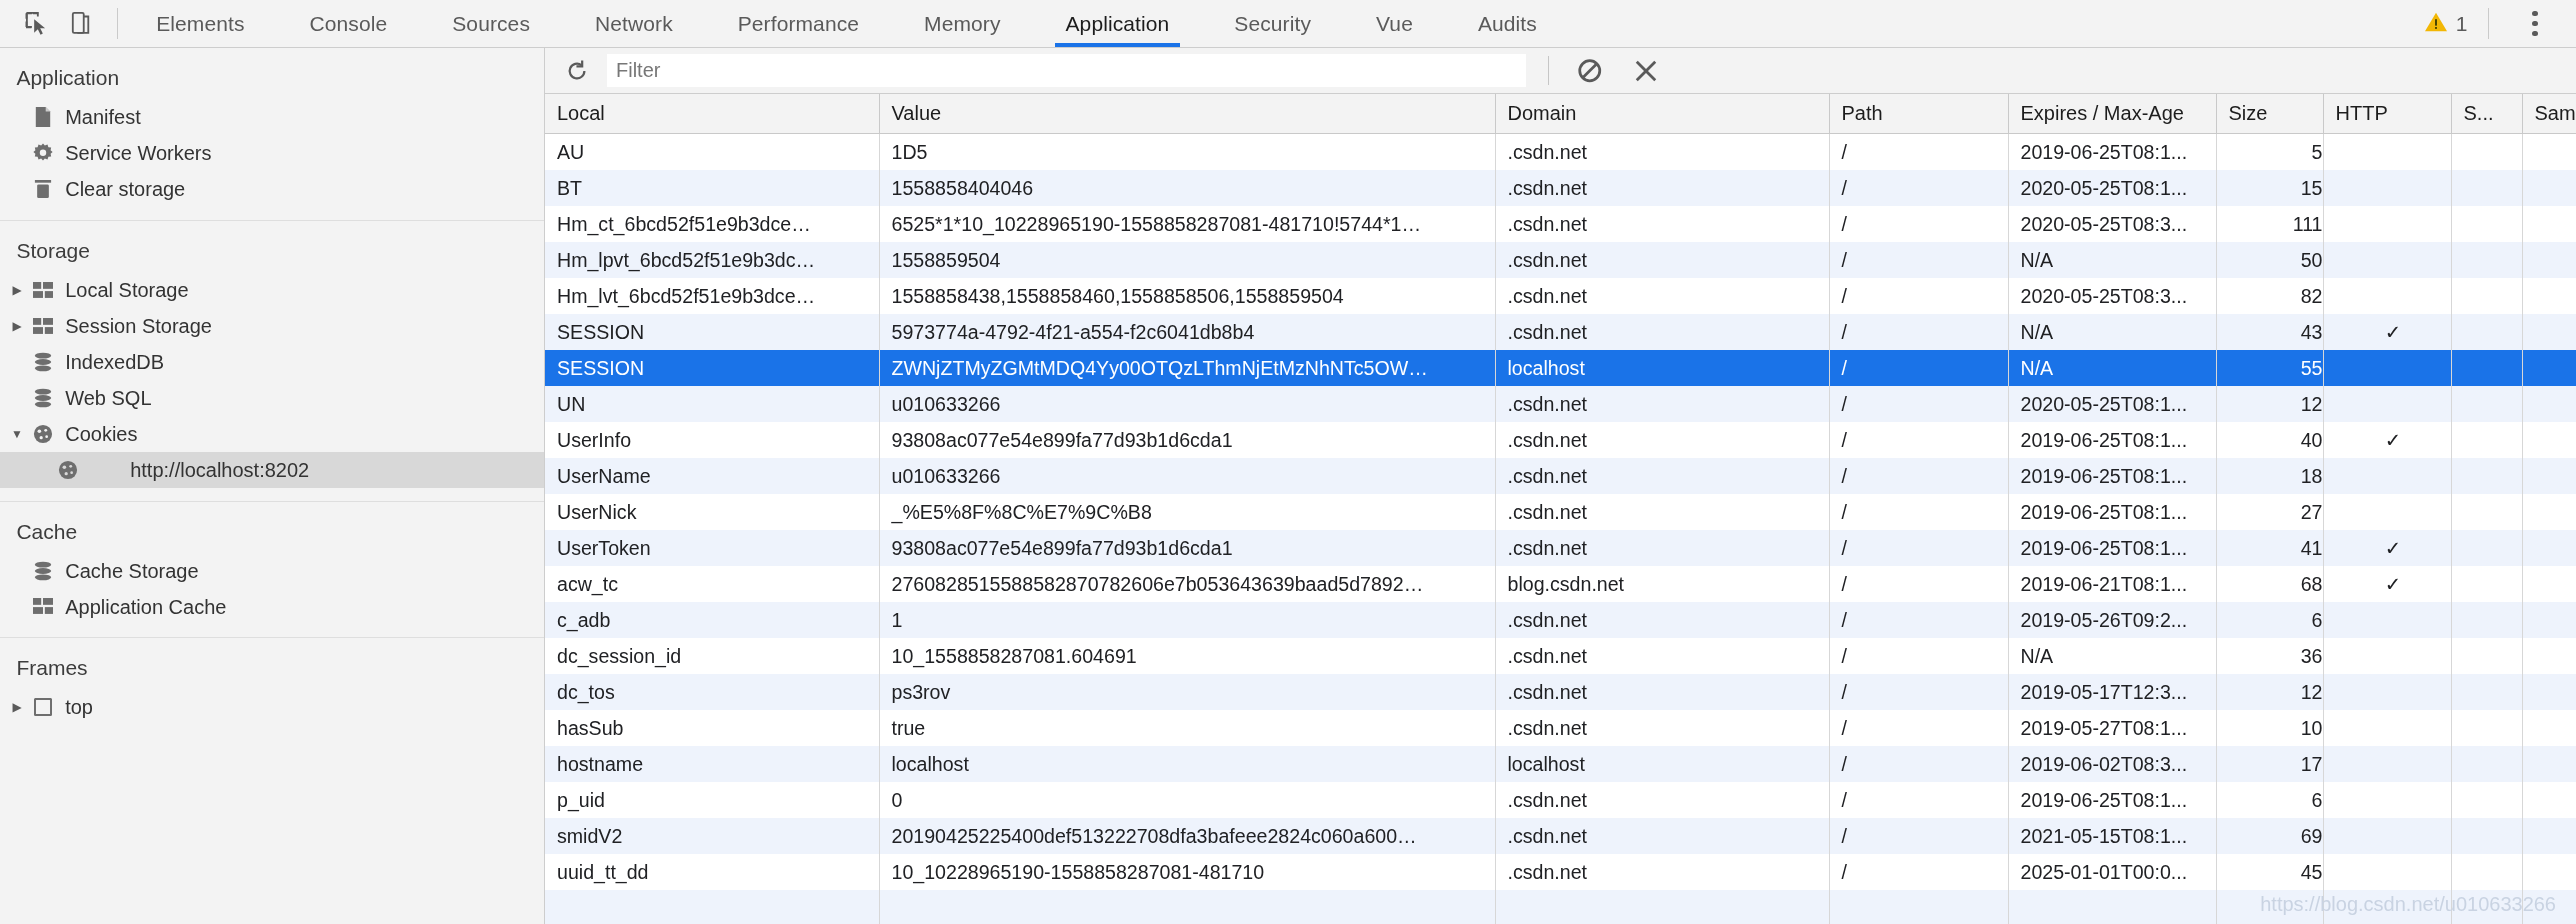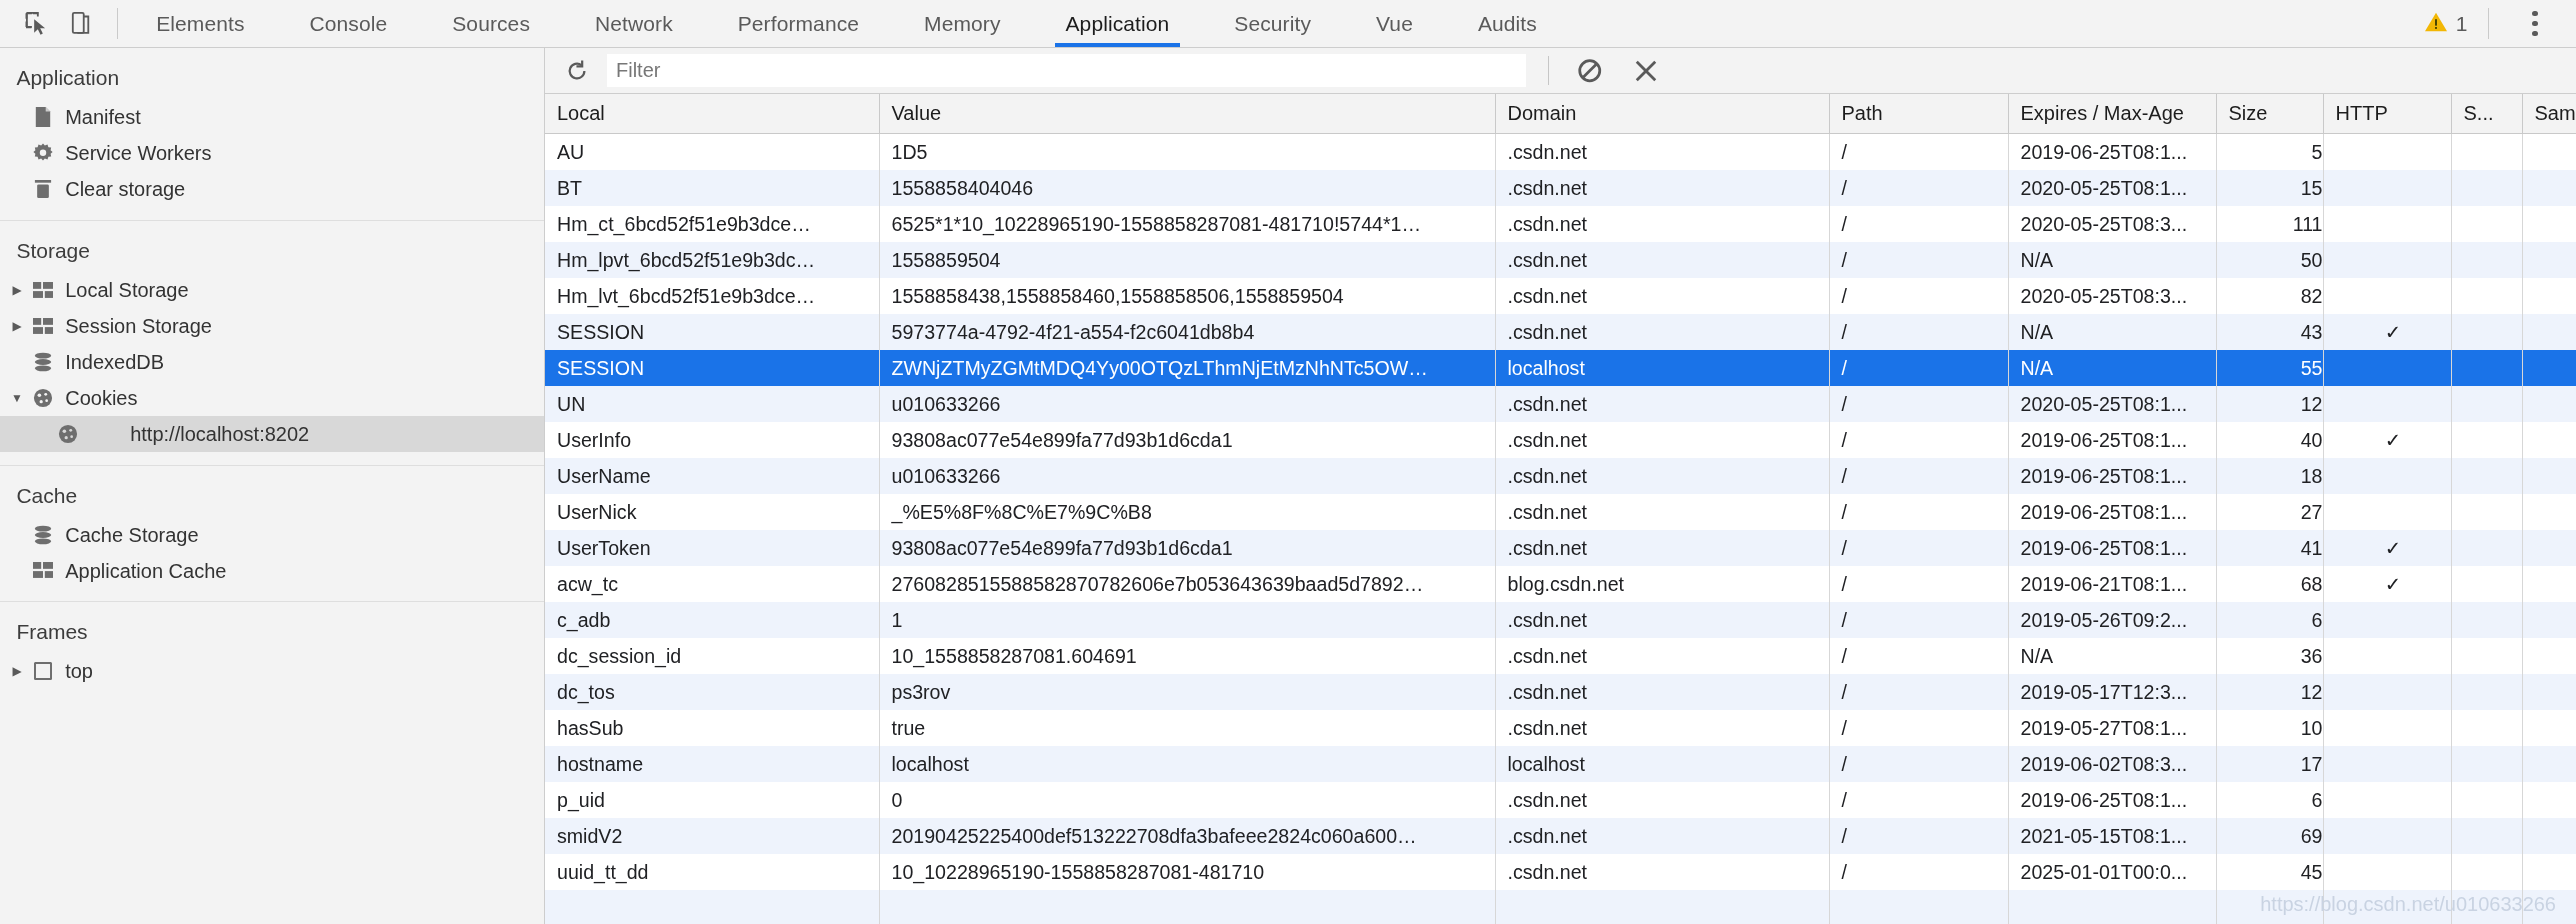--- a/index.html
+++ b/index.html
@@ -373,20 +373,31 @@
           <span class="sb-ico">
             <svg width="20" height="20" viewBox="0 0 22 22">
                 <ellipse cx="11" cy="4" rx="9" ry="3.2" fill="#6e6e6e"></ellipse>
                 <ellipse cx="11" cy="11" rx="9" ry="3.2" fill="#6e6e6e"></ellipse>
                 <ellipse cx="11" cy="18" rx="9" ry="3.2" fill="#6e6e6e"></ellipse>
               </svg>
           </span>
           <span class="sb-label">IndexedDB</span>
         </div>
 
+        <div class="sb-item">
+          <span class="twisty spacer">▶</span>
+          <span class="sb-ico">
+            <svg width="20" height="20" viewBox="0 0 22 22">
+                <ellipse cx="11" cy="4" rx="9" ry="3.2" fill="#6e6e6e"></ellipse>
+                <ellipse cx="11" cy="11" rx="9" ry="3.2" fill="#6e6e6e"></ellipse>
+                <ellipse cx="11" cy="18" rx="9" ry="3.2" fill="#6e6e6e"></ellipse>
+              </svg>
+          </span>
+          <span class="sb-label">Web SQL</span>
+        </div>
 
         <div class="sb-item">
           <span class="twisty">▼</span>
           <span class="sb-ico">
             <svg width="20" height="20" viewBox="0 0 22 22">
                 <circle cx="11" cy="11" r="10" fill="#6e6e6e"></circle>
                 <circle cx="7" cy="8" r="2" fill="#f3f3f3"></circle>
                 <circle cx="14" cy="7" r="1.6" fill="#f3f3f3"></circle>
                 <circle cx="9" cy="15" r="1.8" fill="#f3f3f3"></circle>
                 <circle cx="15" cy="14" r="1.5" fill="#f3f3f3"></circle>

